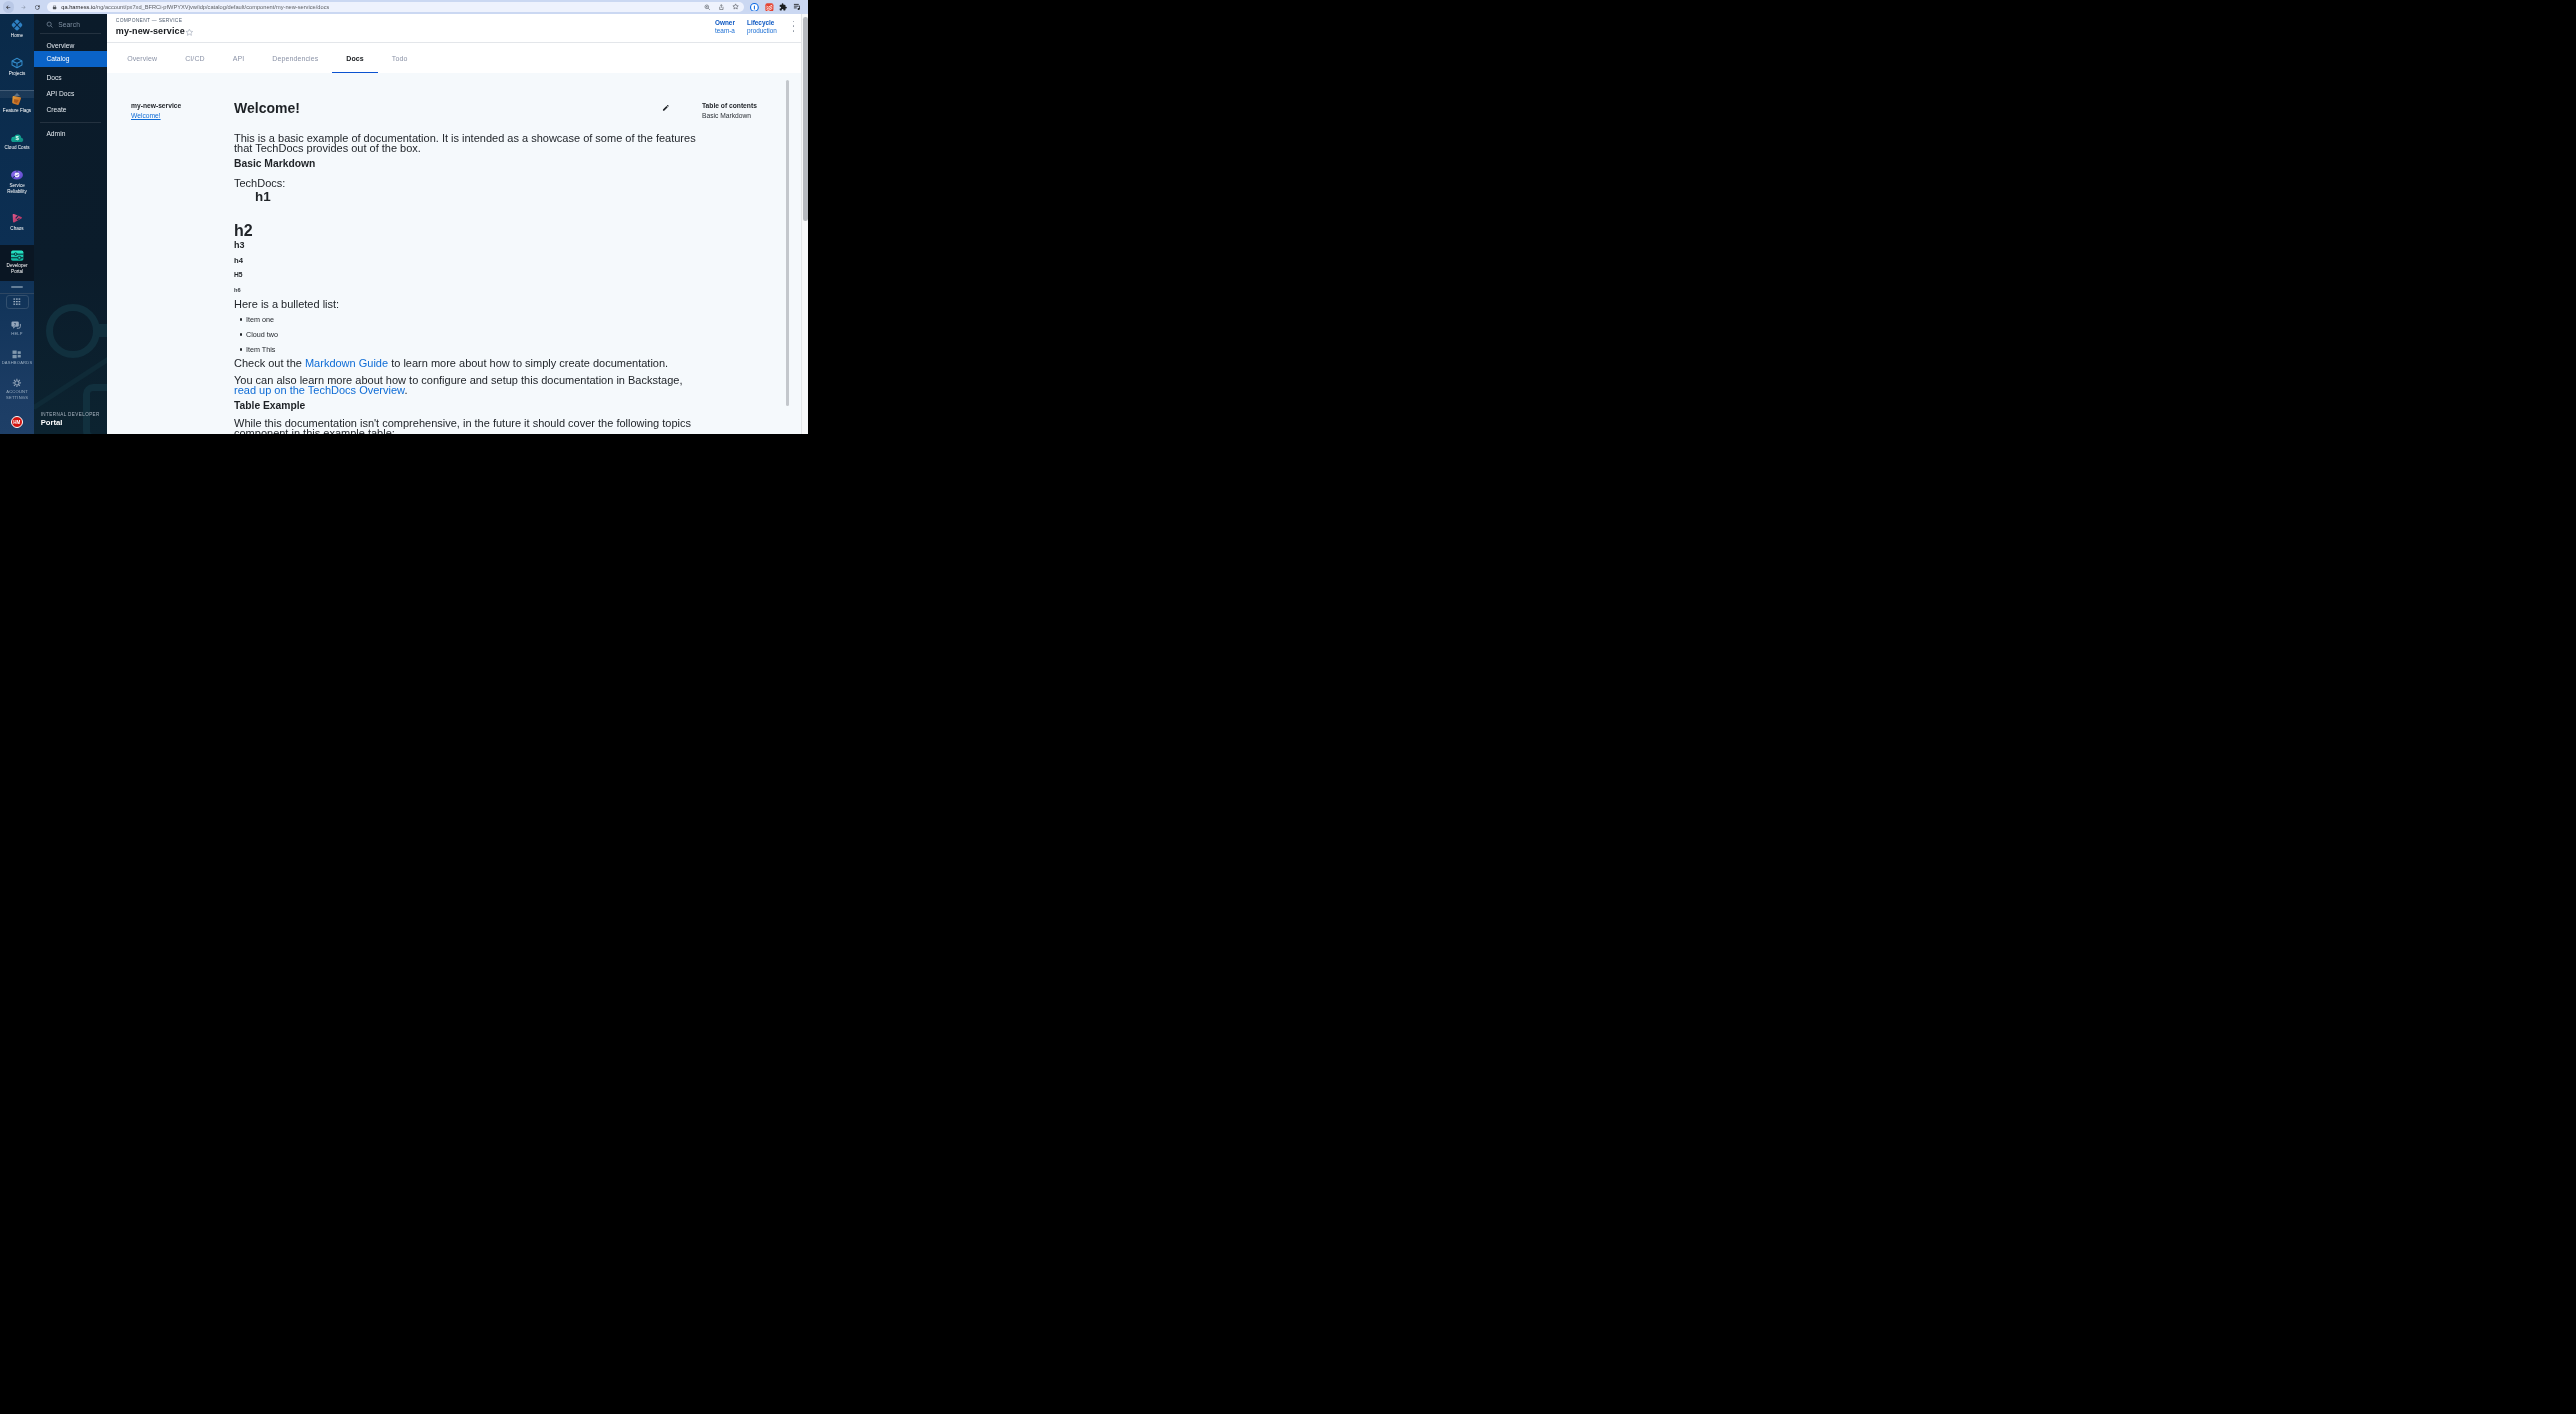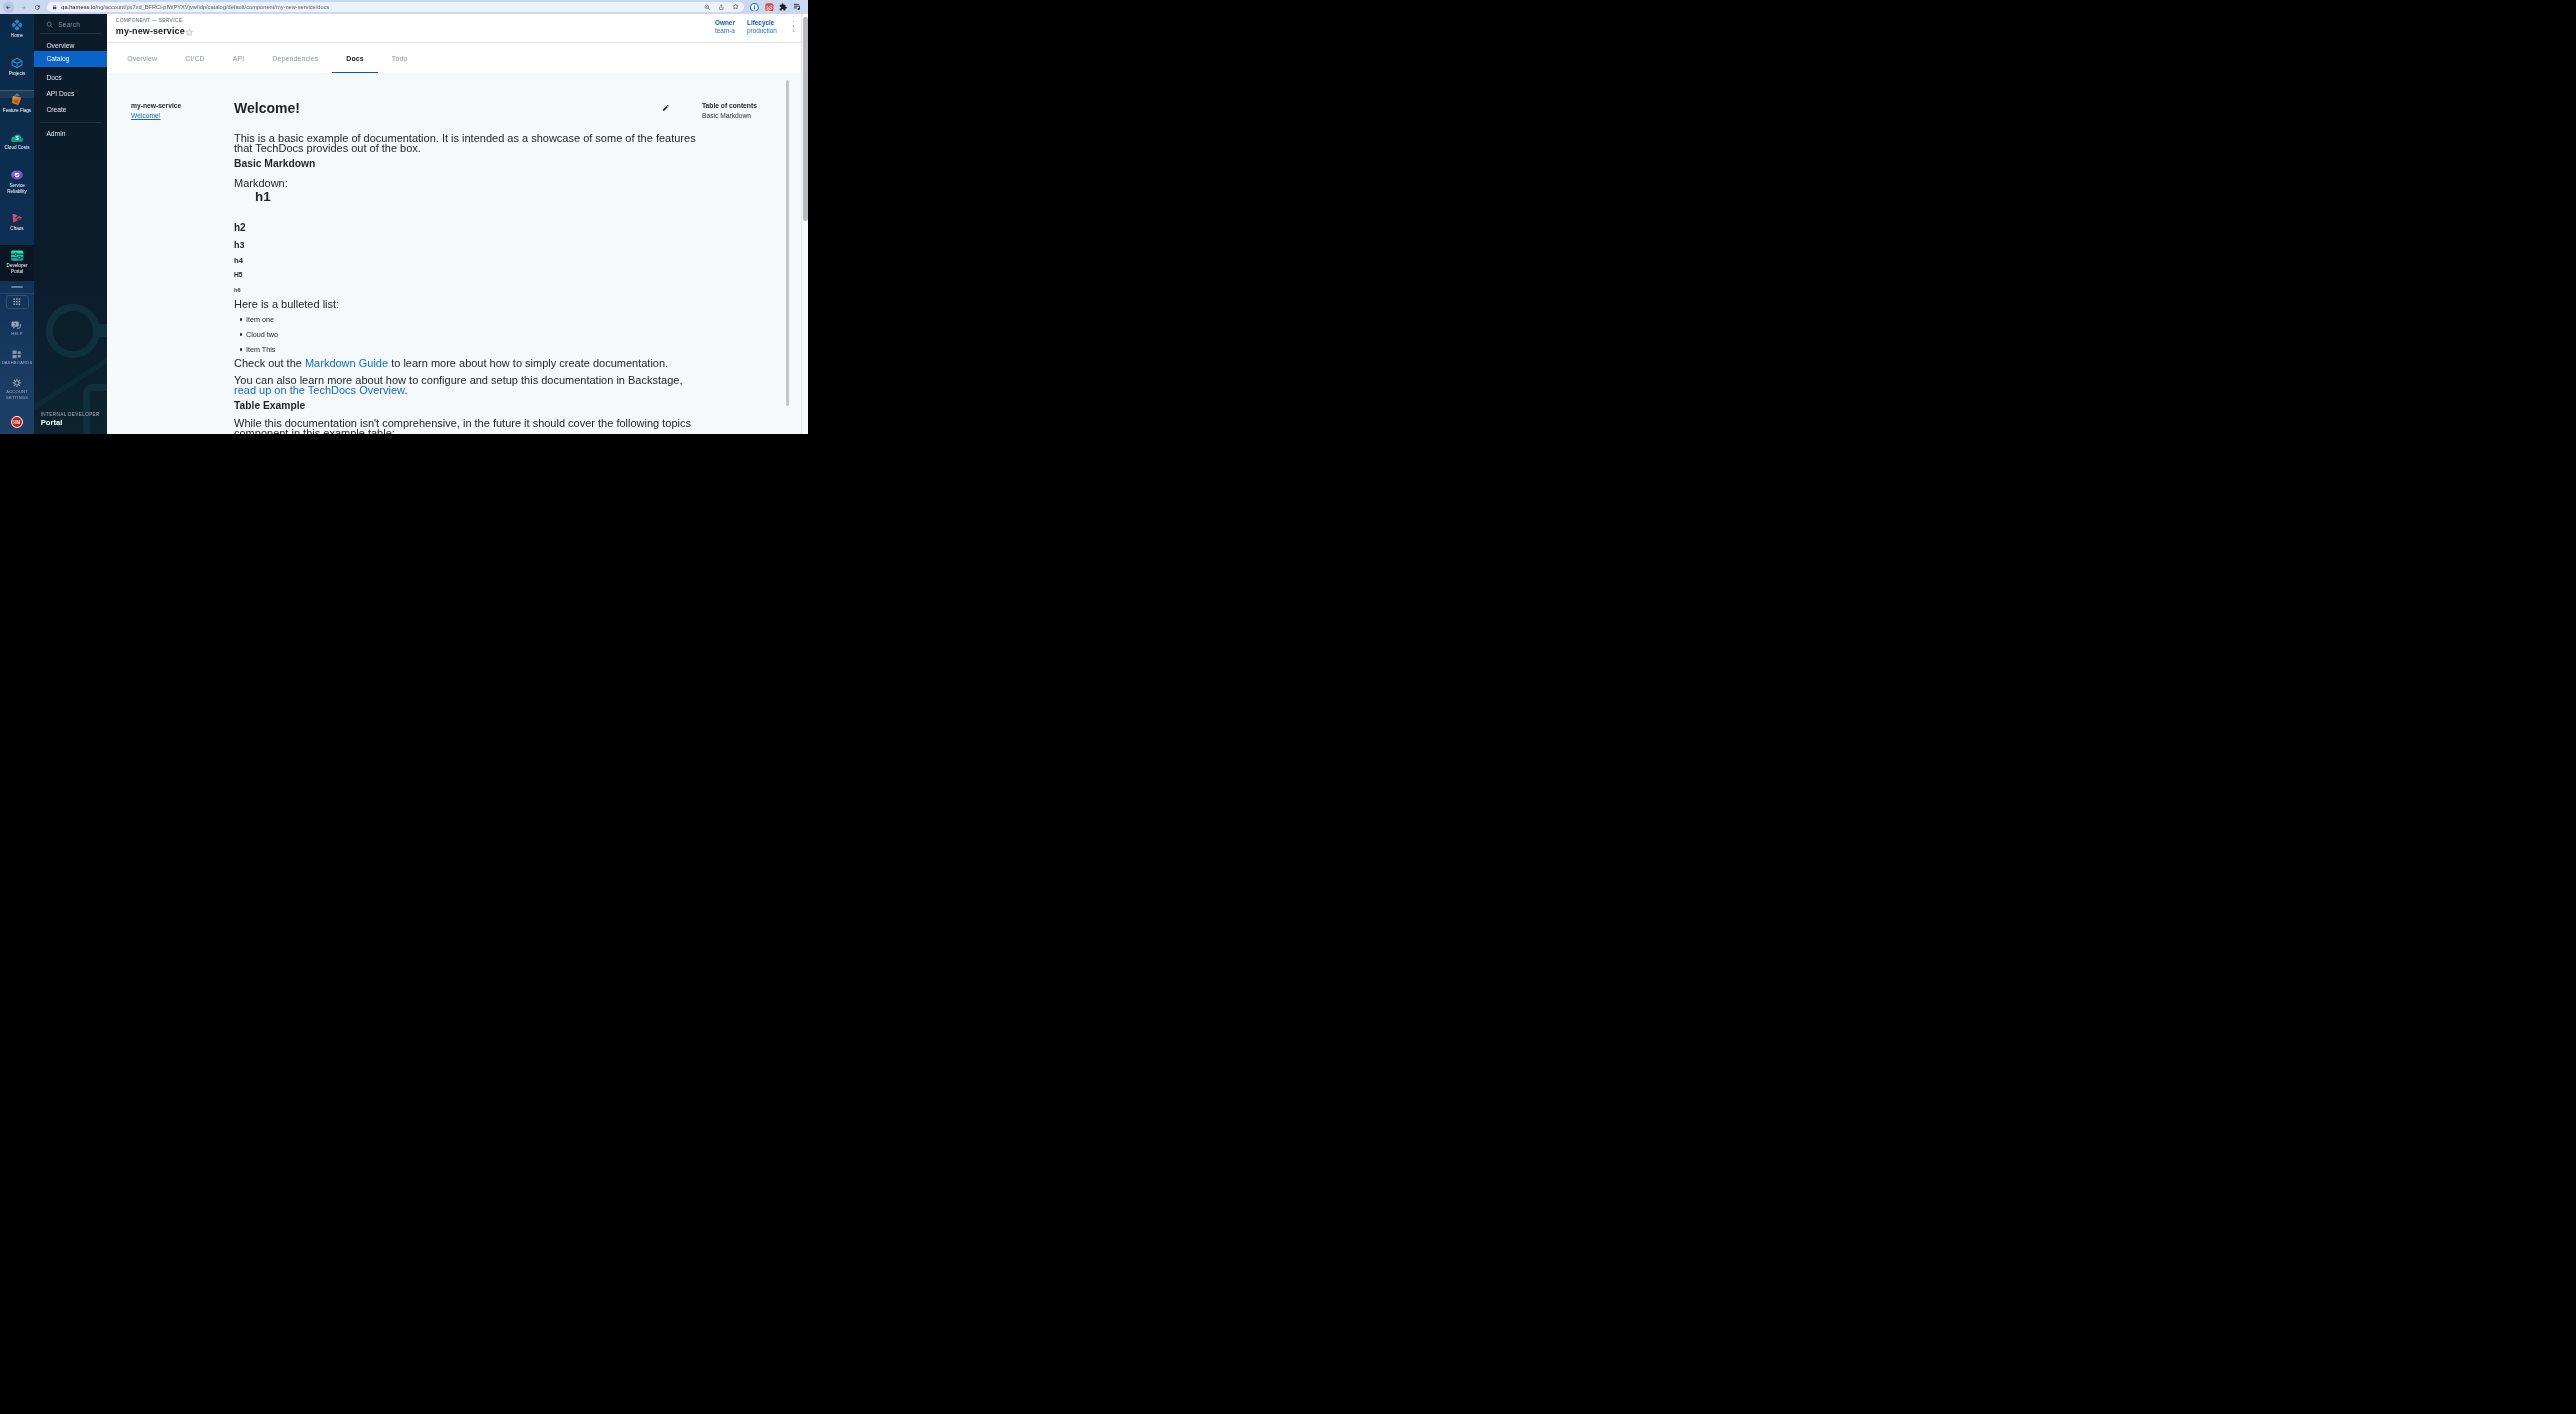--- a/index.html
+++ b/index.html
@@ -395,24 +395,24 @@
             <path d="M3 17.2V21h3.8L17.8 10 14 6.2 3 17.2zM20.7 7.1a1 1 0 0 0 0-1.4l-2.4-2.4a1 1 0 0 0-1.4 0l-1.8 1.8 3.8 3.8 1.8-1.8z" fill="#212529"></path>
           </svg>
       </div>
 
       <div class="abs toc-title" style="left:595px; top:29px;">Table of contents</div>
       <div class="abs toc-item" style="left:595px; top:39px;">Basic Markdown</div>
 
       <div class="abs doc-p" style="left:127px; top:60px;">This is a basic example of documentation. It is intended as a showcase of some of the features that TechDocs provides out of the box.</div>
 
       <div class="abs doc-h2" style="left:127px; top:85px;">Basic Markdown</div>
-      <div class="abs doc-p" style="left:127px; top:105px;">Markdown:</div>
+      <div class="abs doc-p" style="left:127px; top:105px;">TechDocs:</div>
 
       <div class="abs hs" style="left:127px; top:116px; font-size:13.4px;margin-left:21px;">h1</div>
-      <div class="abs hs" style="left:127px; top:149px; font-size:10px;">h2</div>
+      <div class="abs hs" style="left:127px; top:149px; font-size:16px;">h2</div>
       <div class="abs hs" style="left:127px; top:167px; font-size:9px;">h3</div>
       <div class="abs hs" style="left:127px; top:183px; font-size:7.7px;">h4</div>
       <div class="abs hs" style="left:127px; top:198px; font-size:6.7px;">H5</div>
       <div class="abs hs" style="left:127px; top:214px; font-size:5.7px; color:#343a40;">h6</div>
 
       <div class="abs doc-p" style="left:127px; top:226px;">Here is a bulleted list:</div>
       <ul class="doc-list abs" style="left:127px; top:242px;">
         <li>Item one</li>
         <li>Cloud two</li>
         <li>Item This</li>

